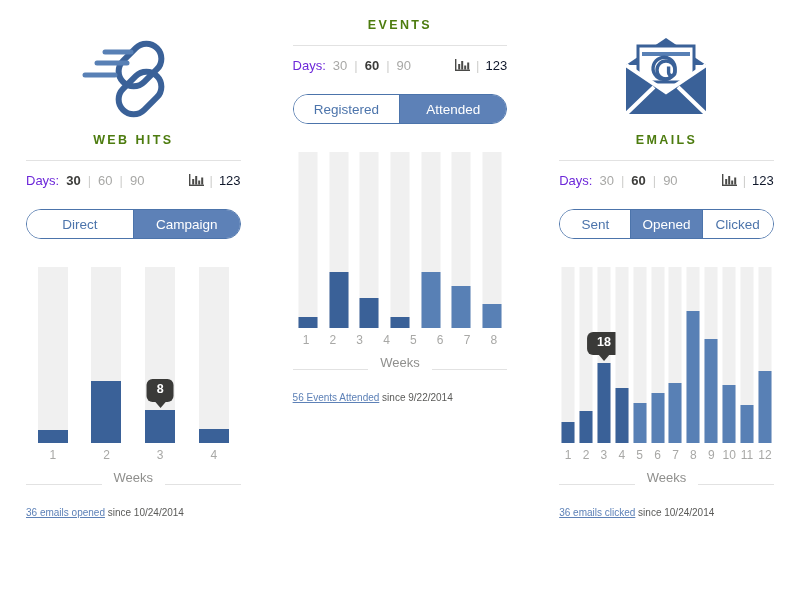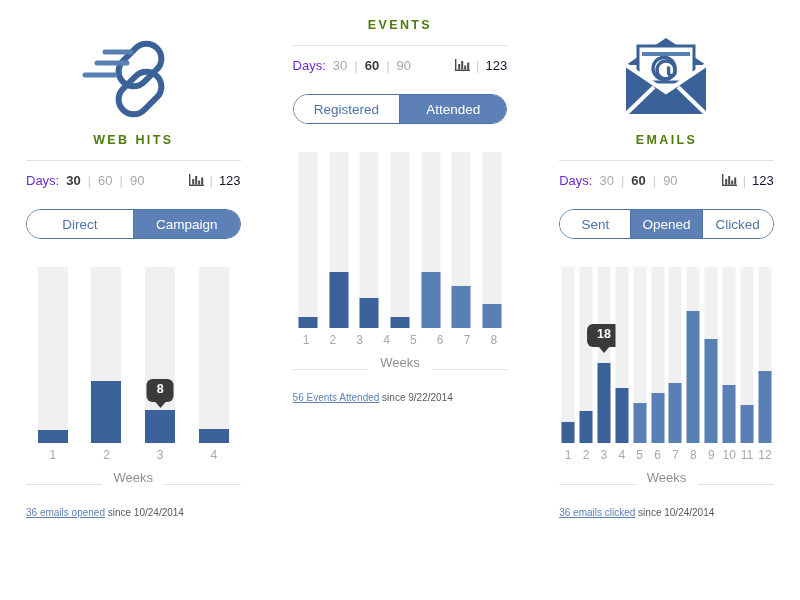--- a/index.html
+++ b/index.html
@@ -434,21 +434,21 @@
           <div class="track" style="width:13px"></div>
           <div class="bar" style="width:13px;height:21px"></div>
         </div>
         <div class="col">
           <div class="track" style="width:13px"></div>
           <div class="bar" style="width:13px;height:32px"></div>
         </div>
         <div class="col">
           <div class="track" style="width:13px"></div>
           <div class="bar" style="width:13px;height:80px"></div>
-          <div class="tip" style="bottom:96px">18</div>
+          <div class="tip" style="bottom:88px">18</div>
         </div>
         <div class="col">
           <div class="track" style="width:13px"></div>
           <div class="bar" style="width:13px;height:55px"></div>
         </div>
         <div class="col">
           <div class="track" style="width:13px"></div>
           <div class="bar light" style="width:13px;height:40px"></div>
         </div>
         <div class="col">

